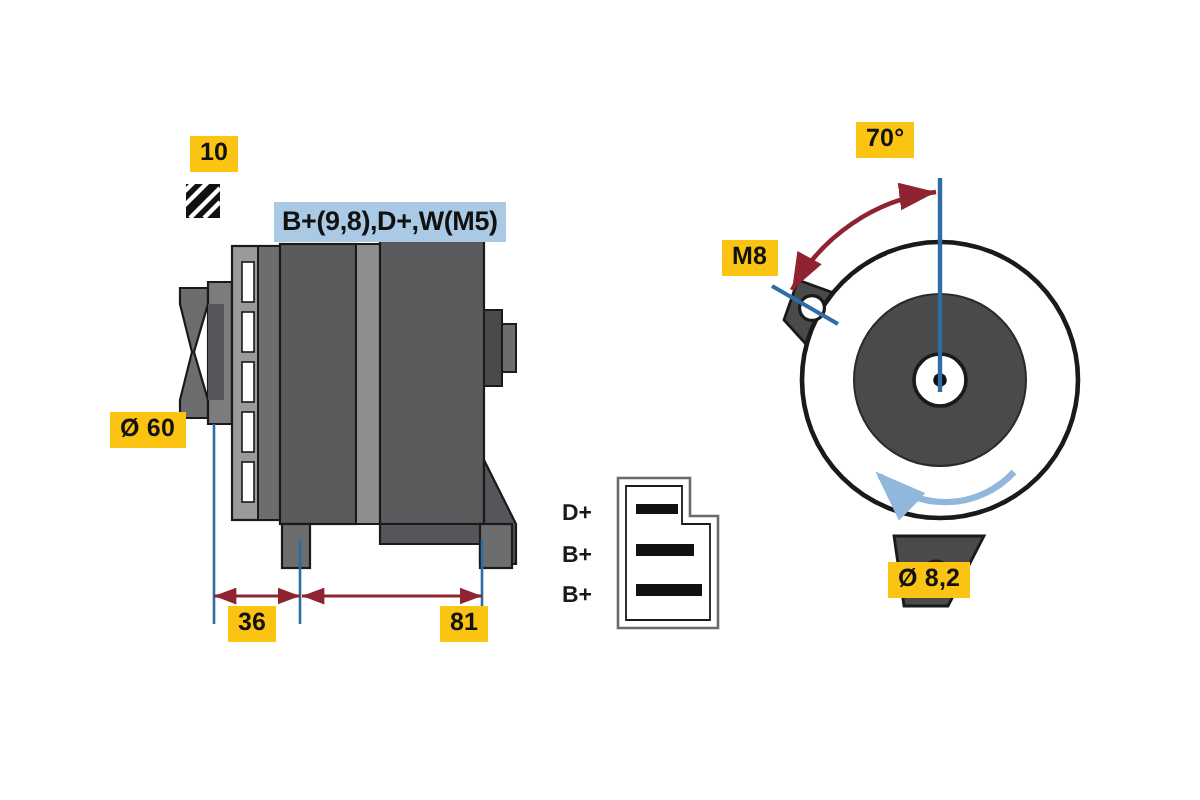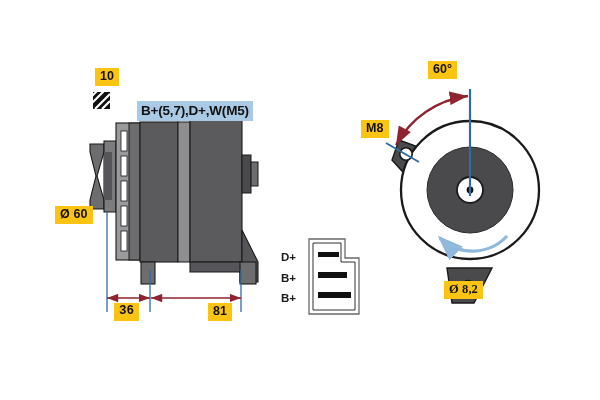--- a/index.html
+++ b/index.html
@@ -159,33 +159,33 @@
     </g>
   </svg>
 
   <div class="label label-yellow" style="left:95px; top:68px;">10</div>
 
   <svg class="hatch-icon" style="left:93px; top:92px;" viewBox="0 0 17 17">
     <rect x="0" y="0" width="17" height="17" fill="#111111"></rect>
     <path d="M-2,5 L5,-2 M-2,12 L12,-2 M2,17 L17,2 M9,17 L17,9" stroke="#ffffff" stroke-width="2.2"></path>
   </svg>
 
-  <div class="label label-blue" style="left:137px; top:101px;">B+(5,7),D+,W(M5)</div>
+  <div class="label label-blue" style="left:137px; top:101px;">B+(9,8),D+,W(M5)</div>
 
   <div class="label label-yellow" style="left:55px; top:172px;margin-top:34px;">Ø 60</div>
 
-  <div class="label label-yellow" style="left:114px; top:303px;font-family:Liberation Mono, monospace;">36</div>
+  <div class="label label-yellow" style="left:114px; top:303px;">36</div>
 
-  <div class="label label-yellow" style="left:208px; top:303px;">81</div>
+  <div class="label label-yellow" style="left:220px; top:303px;">81</div>
 
   <div class="term-label" style="left:281px; top:251px;">D+</div>
 
   <div class="term-label" style="left:281px; top:272px;">B+</div>
 
   <div class="term-label" style="left:281px; top:292px;">B+</div>
 
   <div class="label label-yellow" style="left:361px; top:120px;">M8</div>
 
-  <div class="label label-yellow" style="left:428px; top:61px;">60°</div>
+  <div class="label label-yellow" style="left:428px; top:61px;">70°</div>
 
-  <div class="label label-yellow" style="left:444px; top:281px;font-family:Liberation Serif, serif;">Ø 8,2</div>
+  <div class="label label-yellow" style="left:444px; top:281px;">Ø 8,2</div>
 
 </div>
 
 </body></html>

